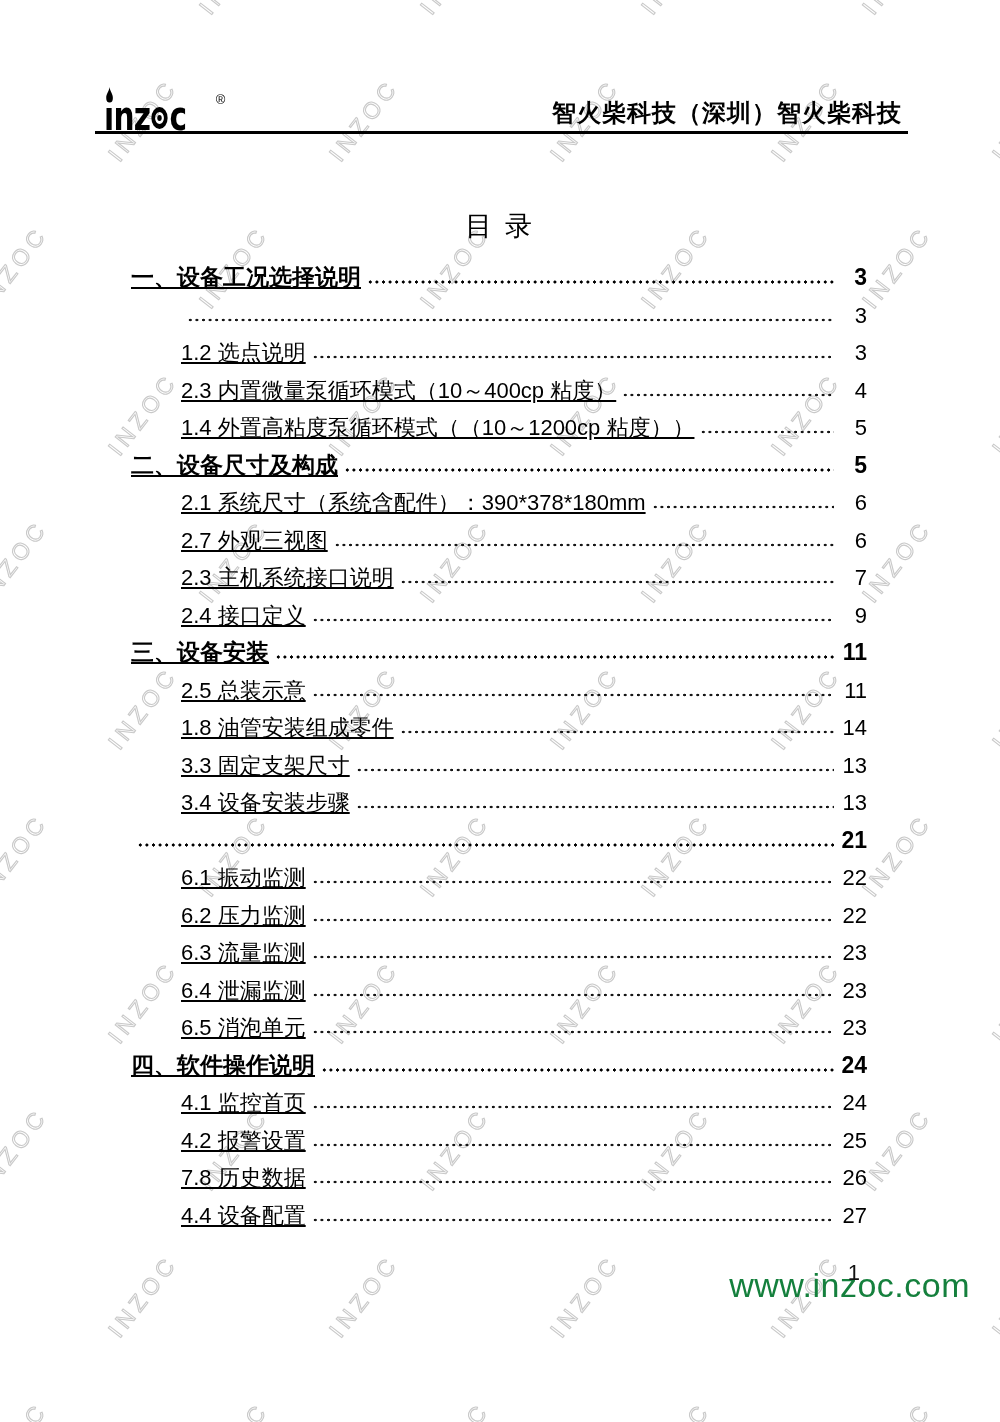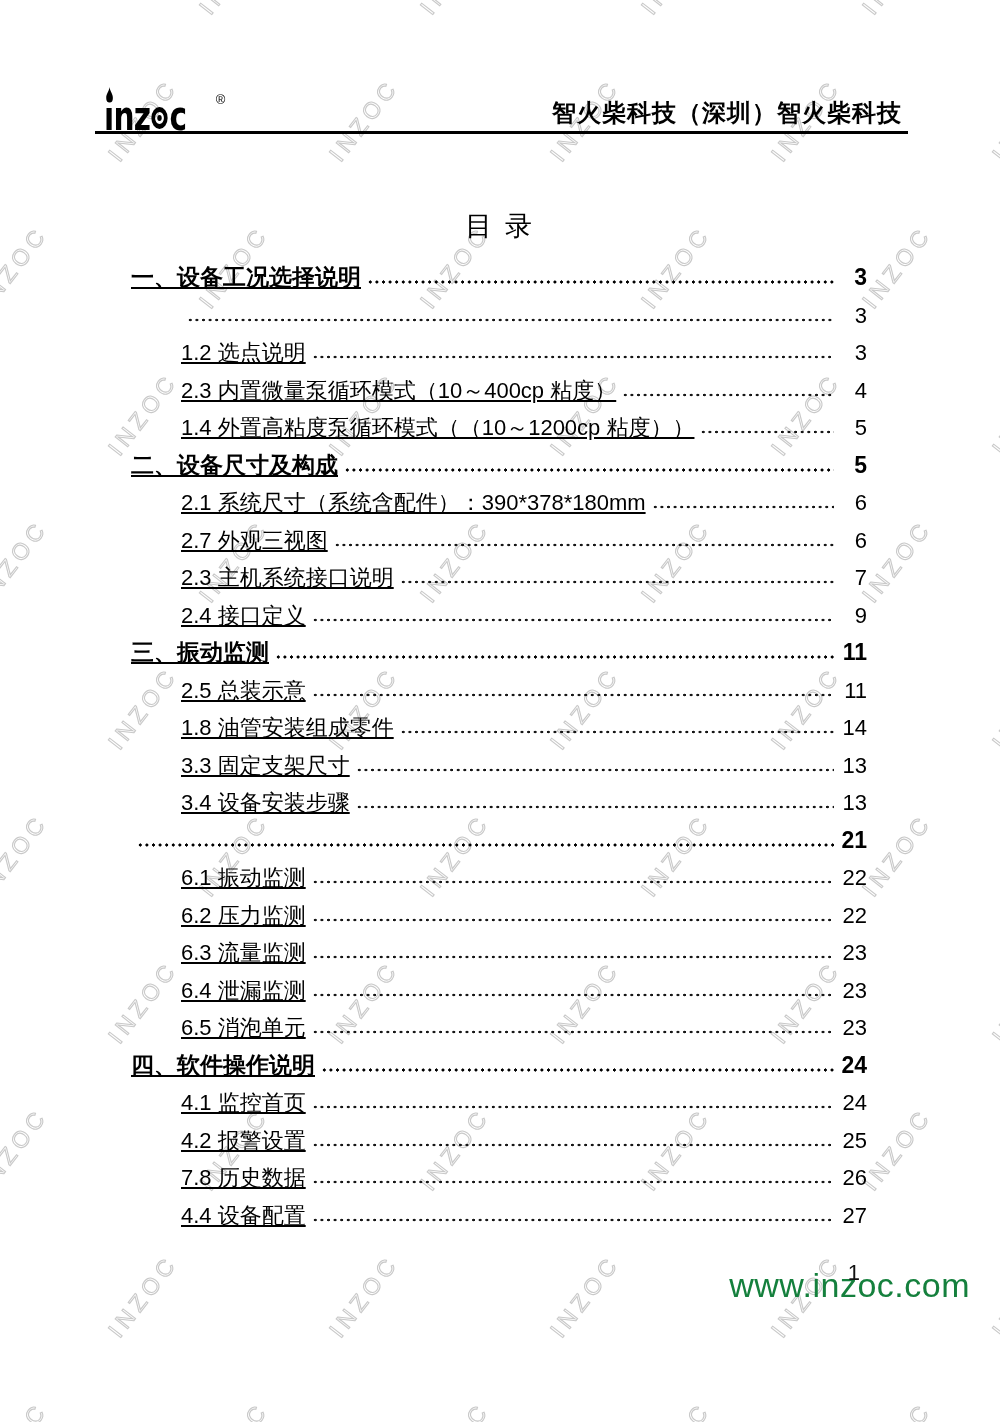--- a/index.html
+++ b/index.html
@@ -194,21 +194,21 @@
     <span class="lbl">2.3 主机系统接口说明</span>
     <span class="leader"></span>
     <span class="pg">7</span>
   </div>
         <div class="row l2">
     <span class="lbl">2.4 接口定义</span>
     <span class="leader"></span>
     <span class="pg">9</span>
   </div>
         <div class="row l1">
-    <span class="lbl">三、振动监测</span>
+    <span class="lbl">三、设备安装</span>
     <span class="leader"></span>
     <span class="pg">11</span>
   </div>
         <div class="row l2">
     <span class="lbl">2.5 总装示意</span>
     <span class="leader"></span>
     <span class="pg">11</span>
   </div>
         <div class="row l2">
     <span class="lbl">1.8 油管安装组成零件</span>

